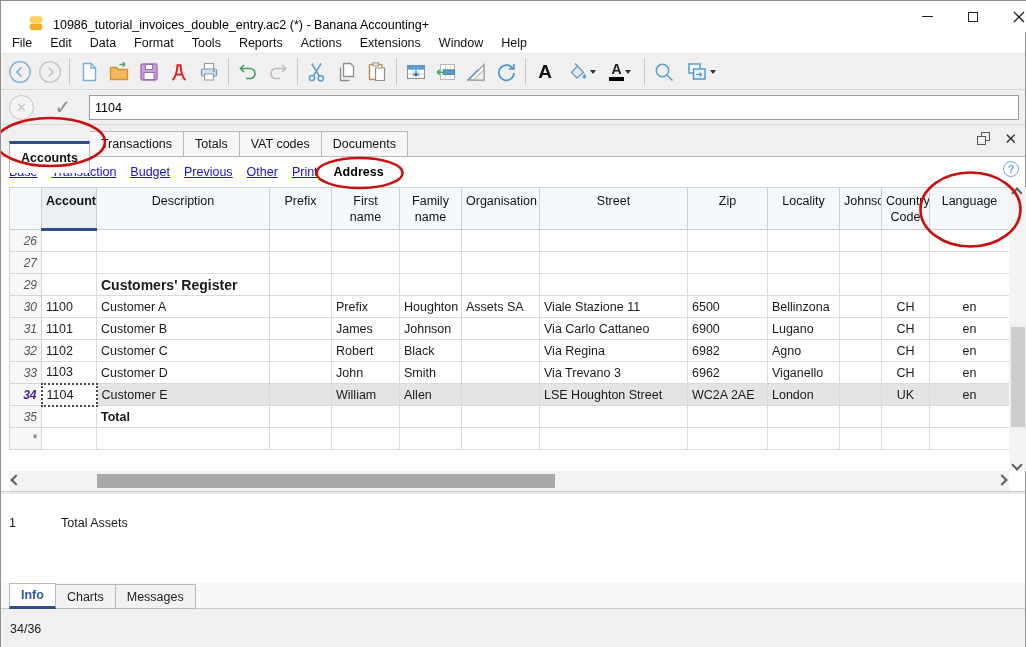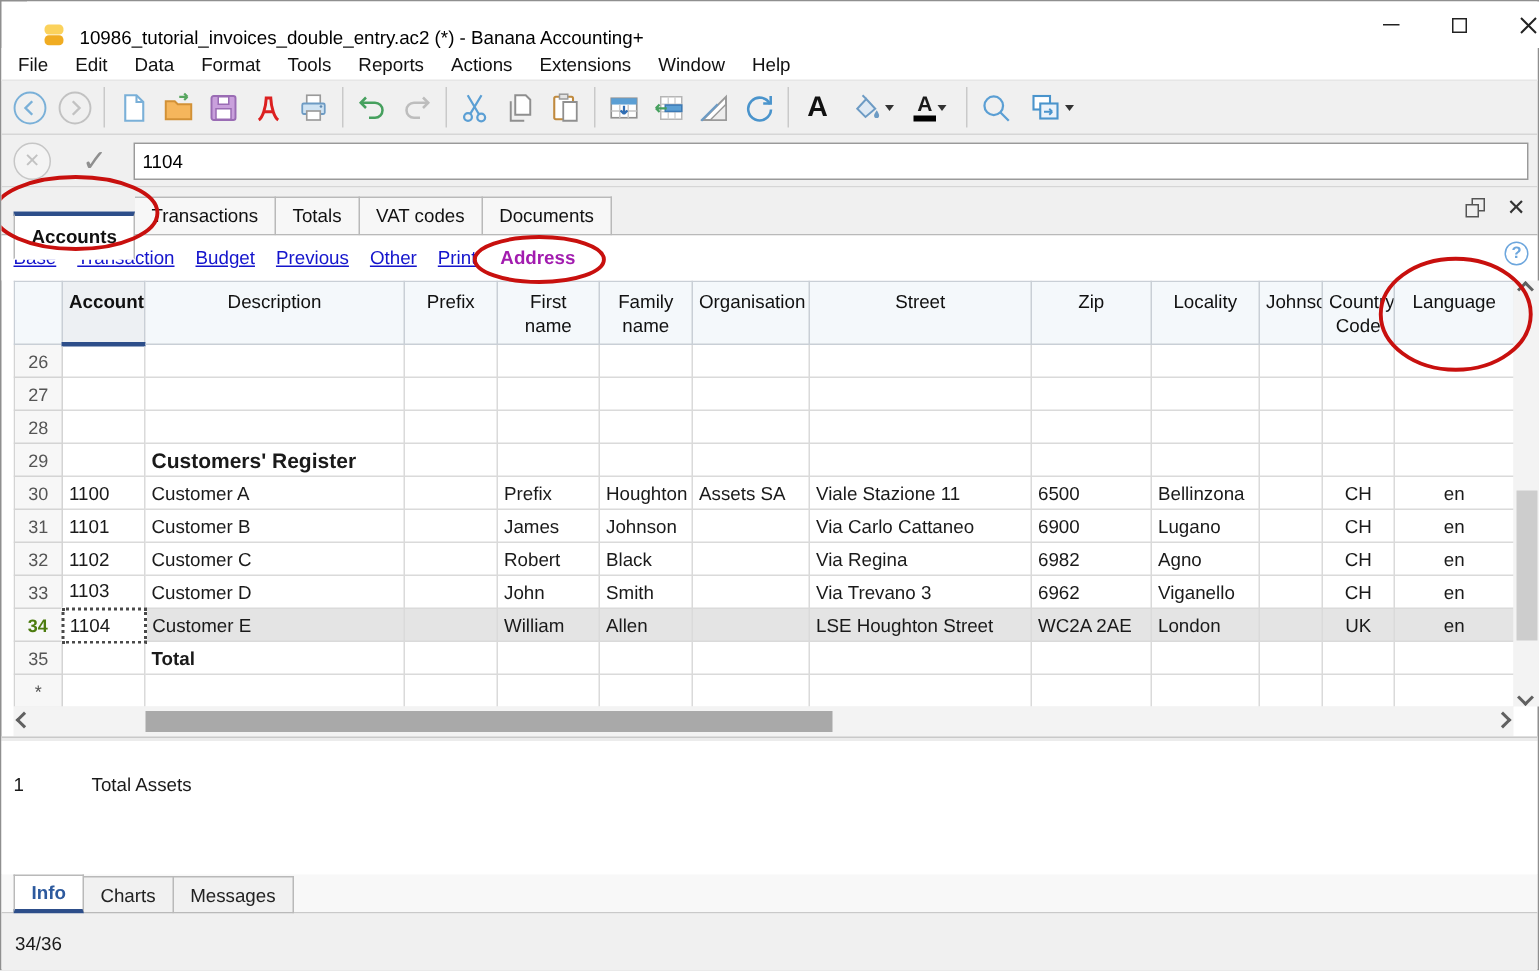--- a/index.html
+++ b/index.html
@@ -46,32 +46,32 @@
   .ttab.active { background:#fff; border-top:3px solid #2d4e8a; margin-top:16px; height:32px; font-weight:bold; border-bottom:1px solid #fff; z-index:2; }
   #tabsrow-controls { position:absolute; right:8px; top:6px; display:flex; gap:14px; align-items:center; }
   .restore-icon { position:relative; width:13px; height:13px; }
   .restore-icon .r1 { position:absolute; right:0; top:0; width:9px; height:9px; border:1.2px solid #555; }
   .restore-icon .r2 { position:absolute; left:0; bottom:0; width:9px; height:9px; border:1.2px solid #555; background:#f0f0f0; }
   .close-x { font-size:15px; color:#333; line-height:1; }
 
   
   #linksrow { top:156px; left:0; width:100%; height:30px; background:#fff; display:flex; align-items:center; padding-left:8px; }
   .vlink { color:#1414cc; text-decoration:underline; margin-right:14px; cursor:pointer; }
-  #active-view { font-weight:bold; color:#a21caf; margin-left:2px; }
+  #active-view { font-weight:bold; color:#000000; margin-left:2px; }
   #help-icon { position:absolute; right:6px; top:4px; width:16px; height:16px; border-radius:50%; border:1.4px solid #6ca6dd; color:#6ca6dd; font-size:11px; font-weight:bold; display:flex; align-items:center; justify-content:center; }
 
   
   #tablewrap { top:186px; left:8px; width:1000px; height:284px; overflow:hidden; background:#fff; }
   table { border-collapse:collapse; table-layout:fixed; width:1000px; }
   td, th { border:1px solid #dadada; overflow:hidden; white-space:nowrap; font-size:12.5px; font-weight:normal; padding:0 4px; height:22px; }
   thead th { height:42px; background:#f4f8fb; border-color:#c9cfd6; vertical-align:top; padding-top:5px; text-align:center; white-space:pre-line; line-height:1.3; color:#111; }
   thead th.sel-col { font-weight:bold; border-bottom:3px solid #2d4e8a; background:#edf0f3; }
-  tbody th.rowhead { background:#f7f7f7; color:#555; text-align:center; font-size:12px; border-color:#d4d4d4; }
+  tbody th.rowhead { background:#f7f7f7; color:#555; text-align:right; font-size:12px; border-color:#d4d4d4;font-style:italic; }
   tr.selected td { background:#e4e4e4; }
-  tr.selected th.rowhead { font-weight:bold; color:#4d7c0f;margin-top:42px; }
+  tr.selected th.rowhead { font-weight:bold; color:#4c1d95;margin-top:42px; }
   td.sel-cell { background:#fff !important; border:2px dotted #4a4a4a; position:relative; overflow:visible; }
   tr.section td.desc { font-weight:bold; font-size:14px; }
   tr.boldrow td.desc { font-weight:bold; }
   .al { text-align:left; } .ac { text-align:center; }
 
   
   #vscroll { top:186px; left:1008px; width:18px; height:284px; background:#f3f3f3; }
   #vthumb { position:absolute; left:2px; top:140px; width:14px; height:100px; background:#cdcdcd; }
   #hscroll { top:470px; left:8px; width:1000px; height:20px; background:#f3f3f3; }
   #hthumb { position:absolute; left:88px; top:3px; width:458px; height:14px; background:#a9a9a9; }
@@ -381,35 +381,20 @@
             <td class="al"></td>
             <td class="al"></td>
             <td class="al"></td>
             <td class="al"></td>
             <td class="al"></td>
             <td class="al"></td>
             <td class="al"></td>
             <td class="ac"></td>
             <td class="ac"></td>
           </tr>
-          <tr>
-            <th class="rowhead">28</th>
-            <td class="al"></td>
-            <td class="al desc"></td>
-            <td class="al"></td>
-            <td class="al"></td>
-            <td class="al"></td>
-            <td class="al"></td>
-            <td class="al"></td>
-            <td class="al"></td>
-            <td class="al"></td>
-            <td class="al"></td>
-            <td class="ac"></td>
-            <td class="ac"></td>
-          </tr>
           <tr class=" section">
             <th class="rowhead">29</th>
             <td class="al"></td>
             <td class="al desc">Customers' Register</td>
             <td class="al"></td>
             <td class="al"></td>
             <td class="al"></td>
             <td class="al"></td>
             <td class="al"></td>
             <td class="al"></td>

